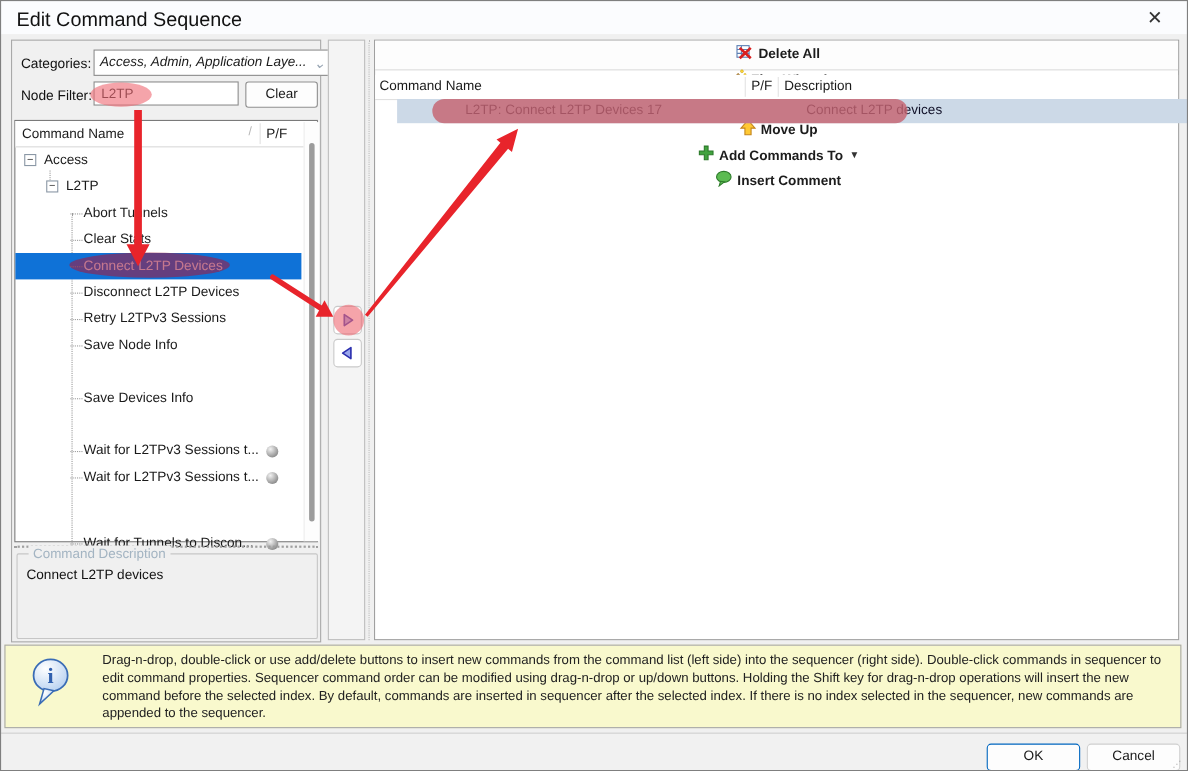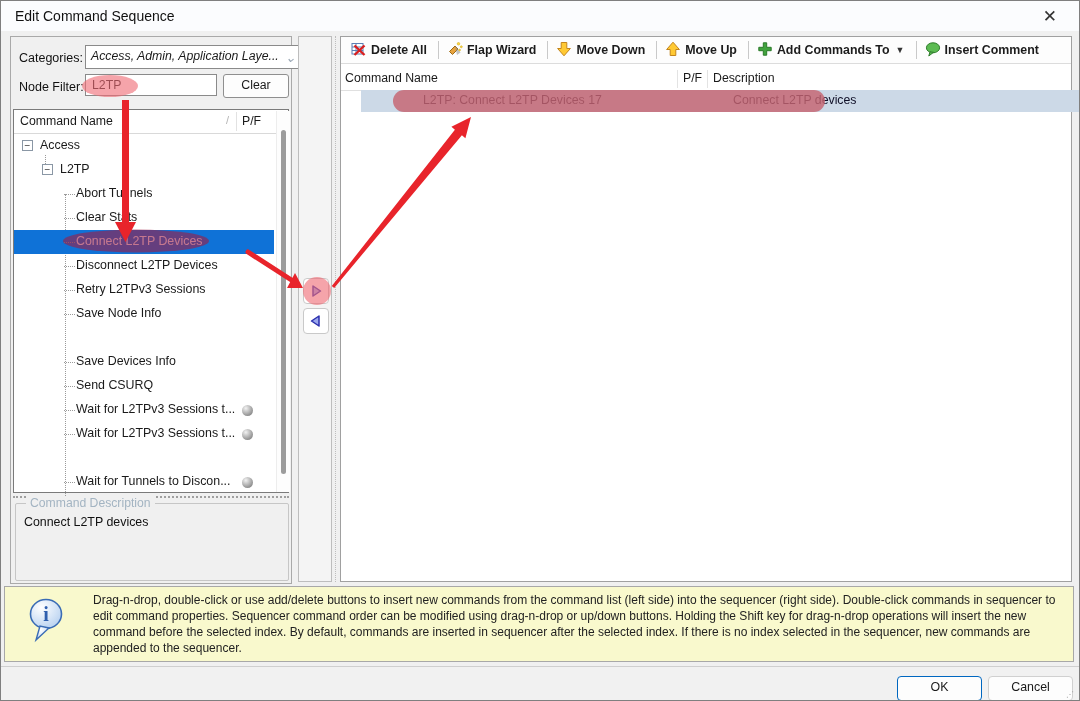--- a/index.html
+++ b/index.html
@@ -2,21 +2,21 @@
 <html style="--sel-blue: #0f72d7; --row-sel: #ccd9e7;"><head>
 <meta charset="utf-8">
 <style>
   html,body{margin:0;padding:0;}
   body{width:1080px;height:701px;position:relative;font-family:"Liberation Sans",sans-serif;
        background:#f0f0f0;overflow:hidden;color:#1a1a1a;}
   .abs{position:absolute;}
   
   #dialog-border{left:0;top:0;width:1078px;height:699px;border:1px solid #7f7f7f;pointer-events:none;}
   #titlebar{left:1px;top:1px;width:1078px;height:30px;background:#fbfcfe;}
-  #title{left:14px;top:7px;font-size:14px;color:#111;}
+  #title{left:14px;top:7px;font-size:18px;color:#111;}
   #close-x{right:22px;top:5px;font-size:17px;color:#333;cursor:pointer;}
   
   #left-group{left:10px;top:36px;width:280px;height:546px;border:1px solid #a9a9a9;background:#f0f0f0;}
   .flabel{font-size:12.5px;color:#111;}
   #categories-label{left:8px;top:14px;}
   #categories-select{left:74px;top:8px;width:208px;height:22px;background:#fff;border:1px solid #8a8a8a;
      font-size:12.3px;line-height:20px;padding-left:5px;white-space:nowrap;overflow:hidden;font-style:italic;}
   #categories-chevron{right:3px;top:2px;color:#9aa7b5;font-size:13px;}
   #nodefilter-label{left:8px;top:43px;}
   #nodefilter-input{left:74px;top:37px;width:132px;height:22px;background:#fff;border:1px solid #8a8a8a;
@@ -53,21 +53,21 @@
   #desc-text{left:8px;top:11px;font-size:12.4px;color:#111;}
   
   #mid-strip{left:298px;top:36px;width:34px;height:546px;background:#f4f4f4;border:1px solid #bdbdbd;box-sizing:border-box;}
   .xfer-btn{position:absolute;left:4px;width:24px;height:24px;background:#fff;border:1px solid #c9c9c9;
      border-radius:4px;cursor:pointer;display:flex;align-items:center;justify-content:center;}
   #btn-add{top:241px;} #btn-remove{top:271px;}
   #mid-splitter{left:335px;top:36px;height:546px;width:1px;border-left:1px dotted #bdbdbd;}
   
   #seq-panel{left:340px;top:36px;width:732px;height:546px;background:#fff;border:1px solid #a0a0a0;box-sizing:border-box;}
   #seq-toolbar{left:0;top:0;width:730px;height:27px;border-bottom:1px solid #dcdcdc;background:#fdfdfd;
-     display:flex;align-items:center;padding-left:6px;box-sizing:border-box;}
+     display:flex;align-items:center;padding-left:6px;box-sizing:border-box;flex-direction:column;}
   .tb-item{display:flex;align-items:center;gap:4px;font-size:12.4px;font-weight:600;color:#1c1c1c;
      padding:2px 7px 2px 4px;cursor:pointer;white-space:nowrap;}
   .tb-sep{width:1px;height:18px;background:#c9c9c9;margin:0 4px;}
   .tb-caret{font-size:9px;margin-left:2px;color:#333;}
   #seq-header{left:0;top:31px;width:730px;height:22px;border-bottom:1px solid #e0e0e0;background:#fff;font-size:12.3px;}
   #seq-col1{left:4px;top:3px;} #seq-col2{left:342px;top:3px;} #seq-col3{left:372px;top:3px;}
   .seq-hdiv{position:absolute;top:2px;width:1px;height:18px;background:#e3e3e3;}
   #seq-rows{left:0;top:53px;width:730px;}
   .seq-row{position:absolute;left:0;width:730px;height:22px;font-size:12.3px;color:#101028;}
   .seq-row.sel{background:var(--row-sel);margin-left:20px;}
@@ -150,35 +150,31 @@
           <span class="tlabel lv2">Retry L2TPv3 Sessions</span>
         </div>
         <div class="trow" style="top: 168px;">
           <span class="stub"></span>
           <span class="tlabel lv2">Save Node Info</span>
         </div>
         <div class="trow" style="top: 216px;">
           <span class="stub"></span>
           <span class="tlabel lv2">Save Devices Info</span>
         </div>
-        <div class="trow" style="top: 240px;">
-          <span class="stub"></span>
-          <span class="tlabel lv2">Send CSURQ</span>
-        </div>
         <div class="trow" style="top: 264px;">
           <span class="stub"></span>
           <span class="tlabel lv2">Wait for L2TPv3 Sessions t...</span>
           <span class="sphere"></span>
         </div>
         <div class="trow" style="top: 288px;">
           <span class="stub"></span>
           <span class="tlabel lv2">Wait for L2TPv3 Sessions t...</span>
           <span class="sphere"></span>
         </div>
-        <div class="trow" style="top: 336px;">
+        <div class="trow" style="top: 348px;">
           <span class="stub"></span>
           <span class="tlabel lv2">Wait for Tunnels to Discon...</span>
           <span class="sphere"></span>
         </div>
       </div>
     <div class="abs" id="tree-scroll">
       <div class="abs" id="tree-thumb"></div>
     </div>
   </div>
   <div class="abs" id="tree-splitter"></div>

